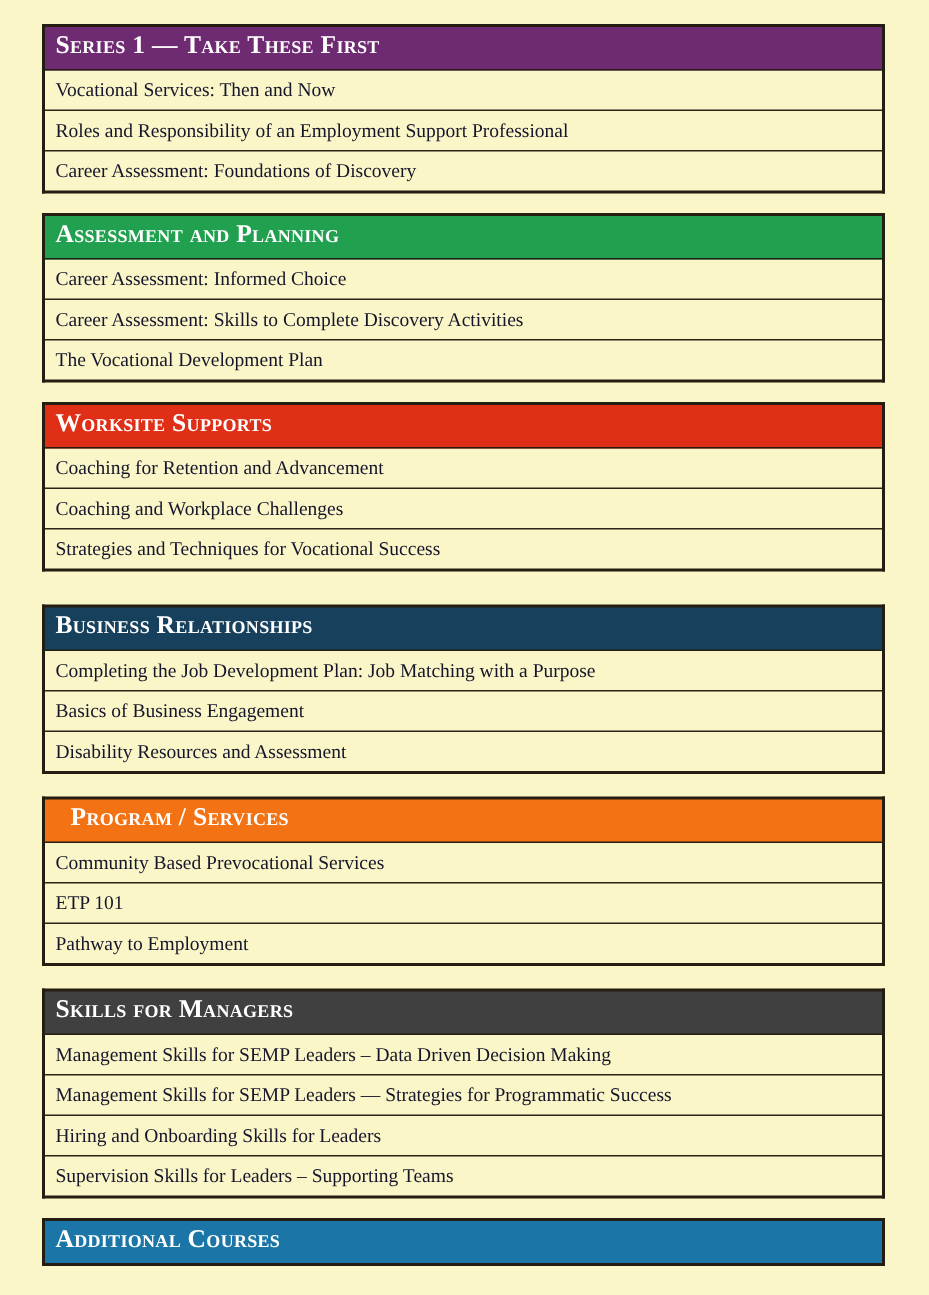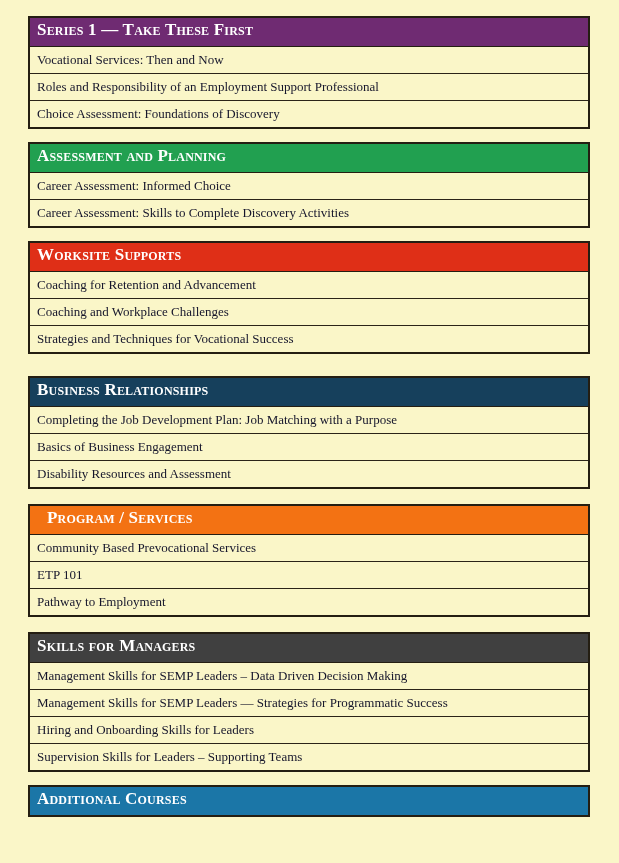--- a/index.html
+++ b/index.html
@@ -75,21 +75,21 @@
     <tbody>
   <tr class="course-row">
     <td class="course-cell">Vocational Services: Then and Now</td>
   </tr>
 
   <tr class="course-row">
     <td class="course-cell">Roles and Responsibility of an Employment Support Professional</td>
   </tr>
 
   <tr class="course-row">
-    <td class="course-cell">Choice Assessment: Foundations of Discovery</td>
+    <td class="course-cell">Career Assessment: Foundations of Discovery</td>
   </tr>
 
 </tbody>
   </table>
 
   <table class="course-table">
     <thead>
       <tr>
         <th class="section-header" style="background: rgb(33, 160, 80);">
           <span class="section-title">Assessment and Planning</span>
@@ -99,20 +99,23 @@
     <tbody>
   <tr class="course-row">
     <td class="course-cell">Career Assessment: Informed Choice</td>
   </tr>
 
   <tr class="course-row">
     <td class="course-cell">Career Assessment: Skills to Complete Discovery Activities</td>
   </tr>
 
 
+  <tr class="course-row">
+    <td class="course-cell">The Vocational Development Plan</td>
+  </tr>
 </tbody>
   </table>
 
   <table class="course-table">
     <thead>
       <tr>
         <th class="section-header" style="background: rgb(223, 47, 23);">
           <span class="section-title">Worksite Supports</span>
         </th>
       </tr>

